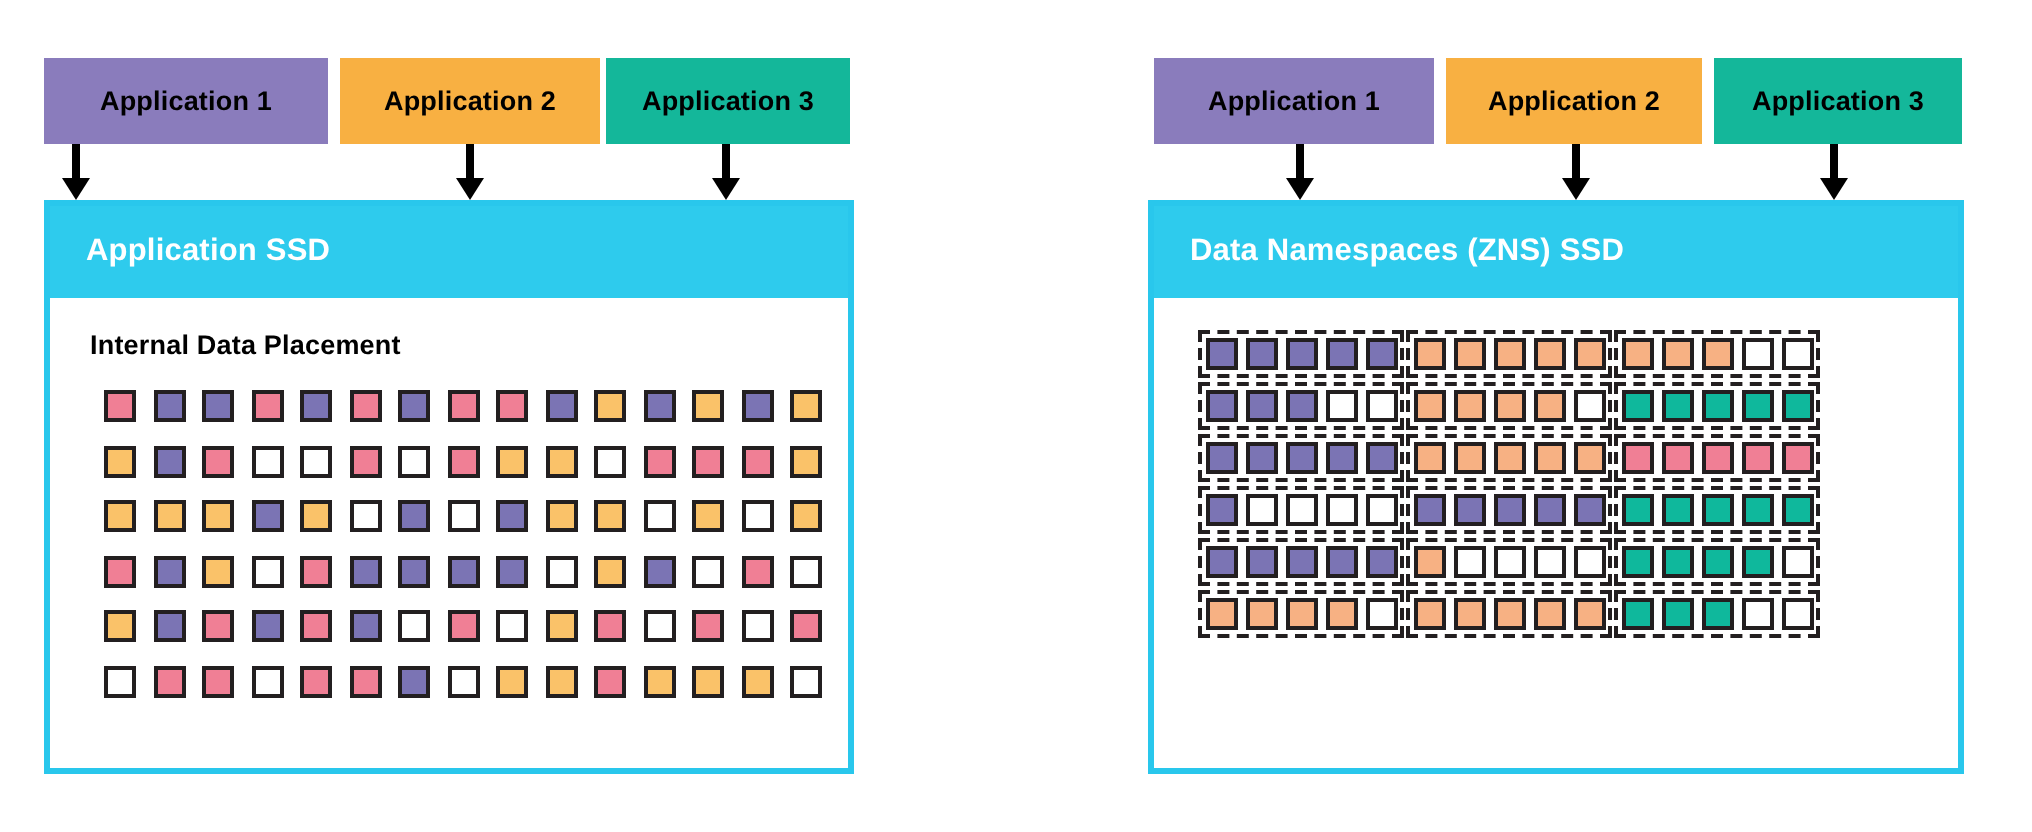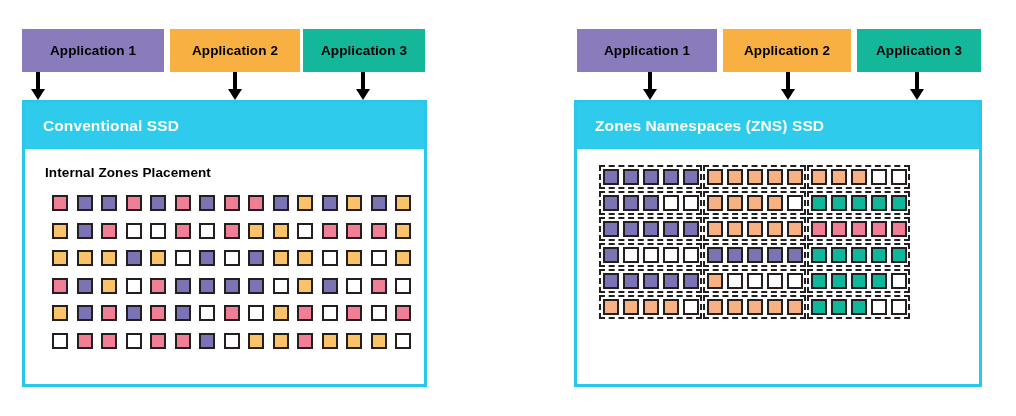--- a/index.html
+++ b/index.html
@@ -150,24 +150,24 @@
   <div class="shaft" style="height:19px;"></div>
     <div class="head" style="top:17px;"></div>
 </div>
 <div class="arrow" style="left:356px; top:72px; height:28px;">
   <div class="shaft" style="height:19px;"></div>
     <div class="head" style="top:17px;"></div>
 </div>
 
 <div class="panel" id="panel-left">
   <div class="panel-header">
-    <span>Conventional SSD</span>
+    <span>Application SSD</span>
   </div>
   <div class="panel-body">
-    <div class="panel-subtitle">Internal Zones Placement</div>
+    <div class="panel-subtitle">Internal Data Placement</div>
     <div class="grid" id="grid-left">
         <div class="grid-row">
           <div class="cell" title="r1c1 pink" style="background: rgb(240, 127, 149);"></div>
           <div class="cell" title="r1c2 purple" style="background: rgb(123, 116, 180);"></div>
           <div class="cell" title="r1c3 purple" style="background: rgb(123, 116, 180);"></div>
           <div class="cell" title="r1c4 pink" style="background: rgb(240, 127, 149);"></div>
           <div class="cell" title="r1c5 purple" style="background: rgb(123, 116, 180);"></div>
           <div class="cell" title="r1c6 pink" style="background: rgb(240, 127, 149);"></div>
           <div class="cell" title="r1c7 purple" style="background: rgb(123, 116, 180);"></div>
           <div class="cell" title="r1c8 pink" style="background: rgb(240, 127, 149);"></div>
@@ -286,21 +286,21 @@
   <div class="shaft" style="height:19px;"></div>
     <div class="head" style="top:17px;"></div>
 </div>
 <div class="arrow" style="left:910px; top:72px; height:28px;">
   <div class="shaft" style="height:19px;"></div>
     <div class="head" style="top:17px;"></div>
 </div>
 
 <div class="panel" id="panel-right">
   <div class="panel-header">
-    <span>Zones Namespaces (ZNS) SSD</span>
+    <span>Data Namespaces (ZNS) SSD</span>
   </div>
   <div class="panel-body">
     <div class="grid" id="grid-right">
         <div class="zone-row">
           <div class="zone" title="zone r1z1">
             <div class="cell" title="purple" style="background: rgb(123, 116, 180);"></div>
             <div class="cell" title="purple" style="background: rgb(123, 116, 180);"></div>
             <div class="cell" title="purple" style="background: rgb(123, 116, 180);"></div>
             <div class="cell" title="purple" style="background: rgb(123, 116, 180);"></div>
             <div class="cell" title="purple" style="background: rgb(123, 116, 180);"></div>

